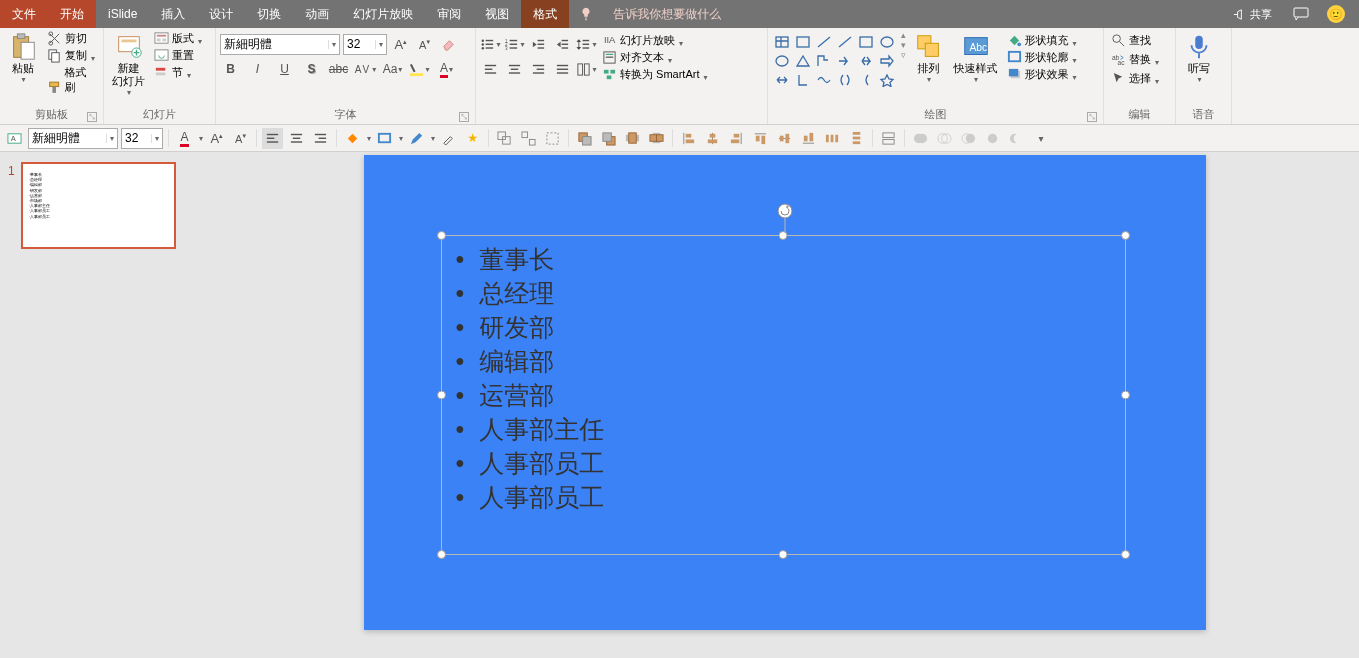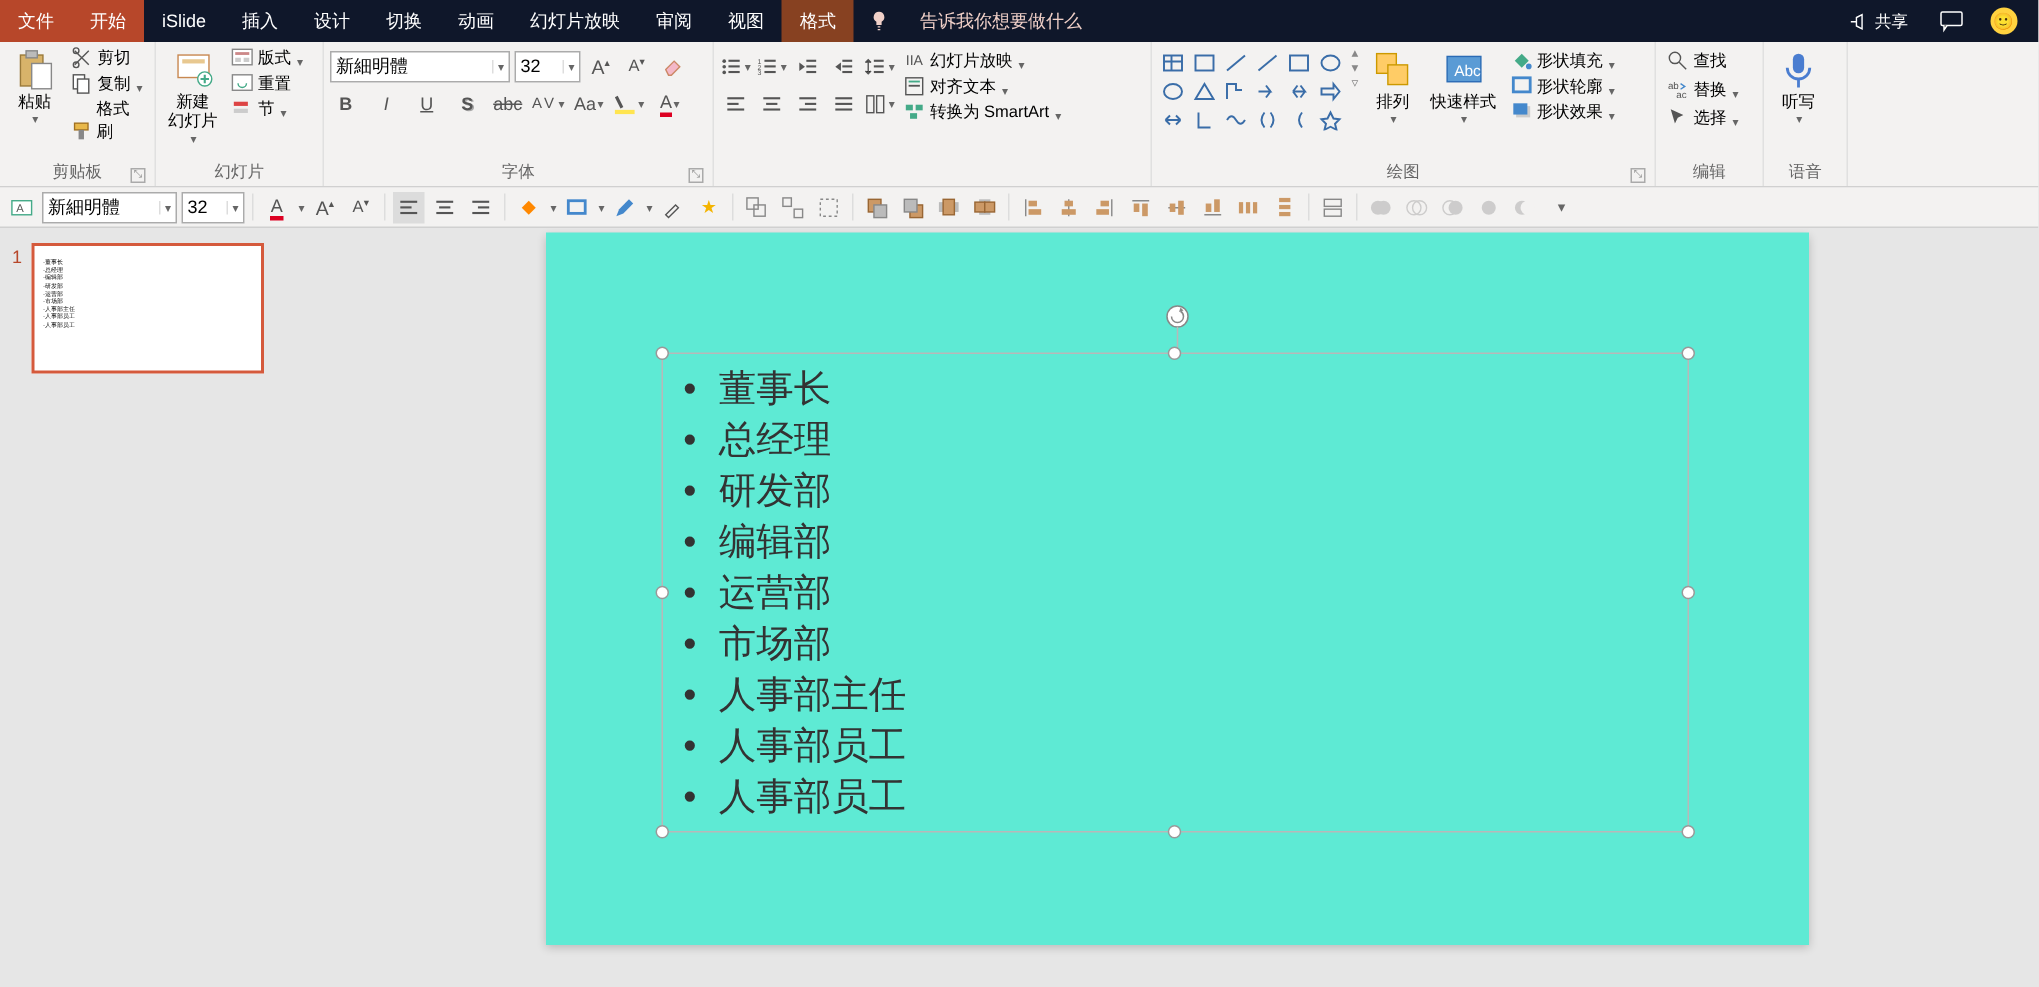--- a/index.html
+++ b/index.html
@@ -1,19 +1,19 @@
 <!DOCTYPE html>
 <html><head>
 <meta charset="utf-8">
 <style>
 *{margin:0;padding:0;box-sizing:border-box;font-family:"Microsoft YaHei","Segoe UI",sans-serif}
 body{background:#e6e6e6;overflow:hidden;width:1359px;height:658px;font-size:12px}
 
 
-.titlebar{background:#0f172a;height:28px;display:flex;align-items:stretch;color:#fff}
+.titlebar{background:#737373;height:28px;display:flex;align-items:stretch;color:#fff}
 .tab{padding:0 12px;display:flex;align-items:center;cursor:pointer;font-size:12px}
 .tab.file{background:#b7472a}
 .tab.active{background:#b7472a;font-weight:normal}
 .tab.format{background:#874121}
 .titlebar .spacer{flex:1}
 .tellme{display:flex;align-items:center;gap:20px;color:#f0d0c8;padding:0 10px}
 .tellme svg{width:14px;height:14px}
 .title-right{display:flex;align-items:center;gap:18px;padding:0 14px}
 .title-right svg{width:16px;height:16px}
 .emoji{width:18px;height:18px;background:#ffd23f;border-radius:50%;display:flex;align-items:center;justify-content:center;font-size:11px}
@@ -41,21 +41,21 @@
 
 
 .work{display:flex;height:506px}
 .thumbs{width:210px;background:#e6e6e6;padding:10px 8px}
 .thumbrow{display:flex;gap:6px}
 .thumbnum{font-size:12px;color:#b7472a;padding-top:2px}
 .thumb{width:155px;height:87px;background:#fff;border:2px solid #d55a3c;position:relative;padding:8px 6px}
 .thumb-list{font-size:4px;line-height:1.3;color:#000;font-family:serif}
 
 .canvas{flex:1;display:flex;justify-content:center;background:#e6e6e6;padding-top:3px;overflow:auto}
-.slide{width:842px;height:475px;background:#5eead4;box-shadow:0 2px 6px rgba(0,0,0,.2);position:relative}
+.slide{width:842px;height:475px;background:#3b82f6;box-shadow:0 2px 6px rgba(0,0,0,.2);position:relative}
 
 .rot{position:absolute;left:50%;top:47px;transform:translateX(-50%)}
 .rot svg{width:18px;height:18px}
 .rot-line{position:absolute;left:50%;top:63px;width:1px;height:16px;background:#b8b8b8;transform:translateX(-50%)}
 
 .textbox{position:absolute;left:77px;top:80px;width:685px;height:320px;border:1px solid #b8b8b8}
 .handle{width:9px;height:9px;background:#fff;border:1px solid #999;border-radius:50%;position:absolute}
 .h-tl{left:-5px;top:-5px}.h-tr{right:-5px;top:-5px}.h-bl{left:-5px;bottom:-5px}.h-br{right:-5px;bottom:-5px}
 .h-t{left:50%;top:-5px;transform:translateX(-50%)}.h-b{left:50%;bottom:-5px;transform:translateX(-50%)}
 .h-l{left:-5px;top:50%;transform:translateY(-50%)}.h-r{right:-5px;top:50%;transform:translateY(-50%)}
@@ -814,21 +814,20 @@
         <div class="handle h-r"></div>
         <div class="handle h-bl"></div>
         <div class="handle h-b"></div>
         <div class="handle h-br"></div>
         <div class="bullets">
           <div>董事长</div>
           <div>总经理</div>
           <div>研发部</div>
           <div>编辑部</div>
           <div>运营部</div>
-          <div>市场部</div>
           <div>人事部主任</div>
           <div>人事部员工</div>
           <div>人事部员工</div>
         </div>
       </div>
     </div>
   </div>
 </div>
 
 </body></html>

